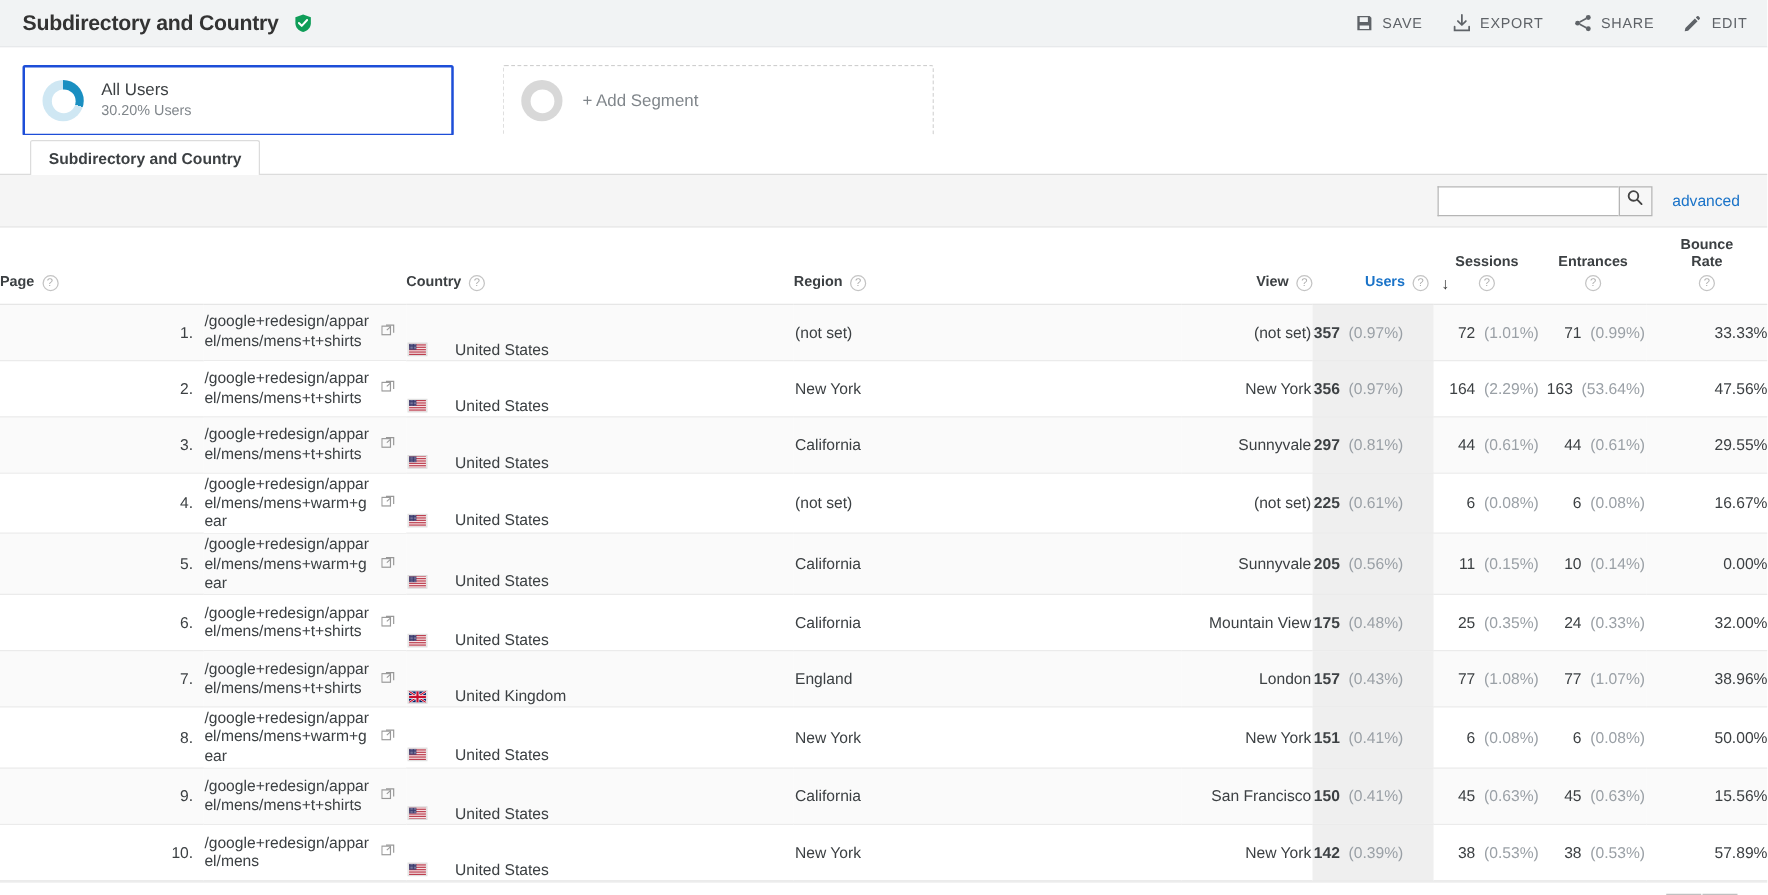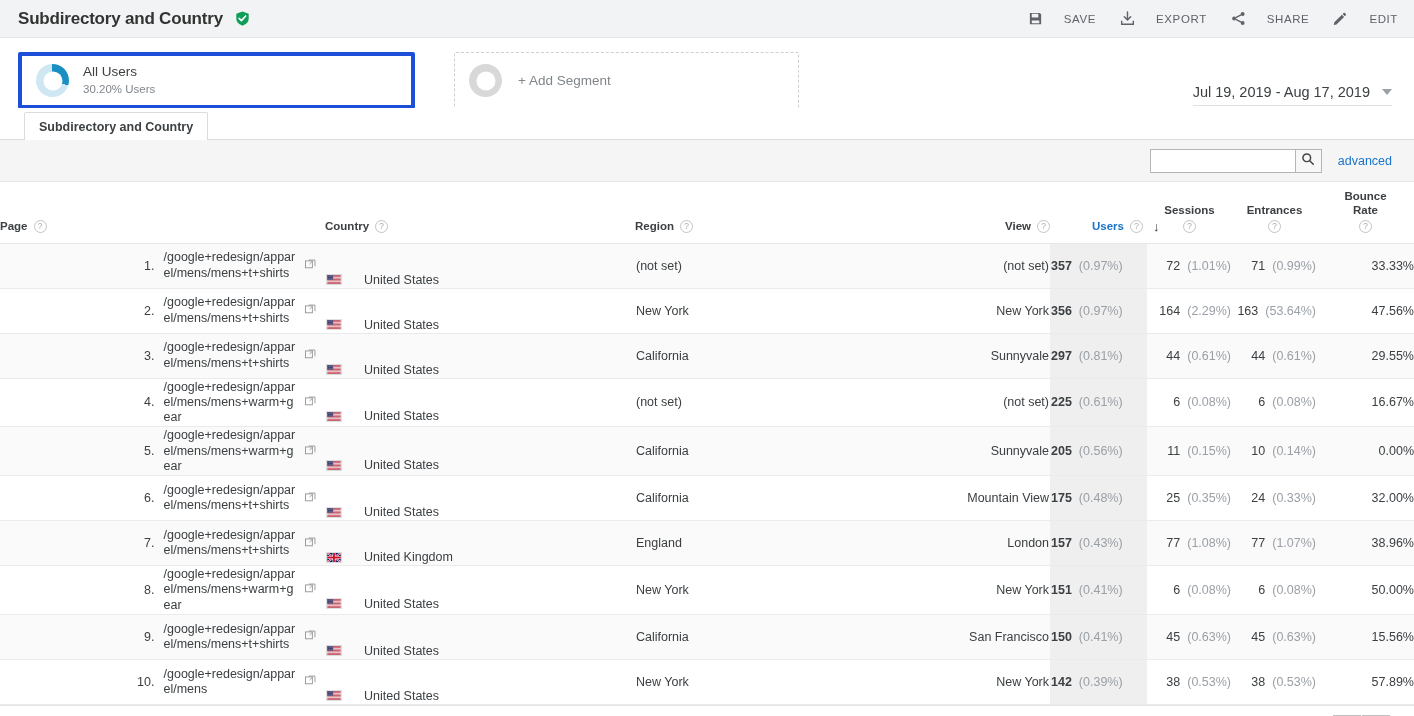--- a/index.html
+++ b/index.html
@@ -36,42 +36,42 @@
   }
   #titlebar-actions {
     margin-left: auto;
     display: flex;
     align-items: center;
     gap: 24px;
   }
   .tb-action {
     display: flex;
     align-items: center;
-    gap: 21px;
+    gap: 7px;
     cursor: pointer;
     color: #5f6368;
     font-size: 11.5px;
     letter-spacing: 0.6px;
     font-weight: 500;
   }
   .tb-action svg { display: block; }
 
   
   #segment-wrap {
     background: #fff;
     padding: 14px 18px 0 18px;
     display: flex;
     align-items: flex-start;
     position: relative;
     height: 70px;
   }
   .segment-card {
-    width: 397px;
+    width: 345px;
     height: 57px;
-    border: 4px solid #1d4ed8;
+    border: 2px solid #1d4ed8;
     border-radius: 2px;
     display: flex;
     align-items: center;
     padding: 0 14px;
     background: #fff;
     cursor: pointer;
   }
   .segment-card.add {
     border: 1px dashed #cfcfcf;
     margin-left: 39px;
@@ -414,24 +414,20 @@
       <div class="seg-name">All Users</div>
       <div class="seg-sub">30.20% Users</div>
     </div>
   </div>
 
   <div class="segment-card add">
     <div class="donut empty"></div>
     <div class="seg-add-label">+ Add Segment</div>
   </div>
 
-  <div id="date-range">
-    <span id="date-range-label">Jul 19, 2019 - Aug 17, 2019</span>
-    <span class="caret-down"></span>
-  </div>
 </div>
 
 <div id="tabs-row">
   <div class="tab">
     <span>Subdirectory and Country</span>
   </div>
 </div>
 
 <div id="table-toolbar">
   <div id="search-box">

